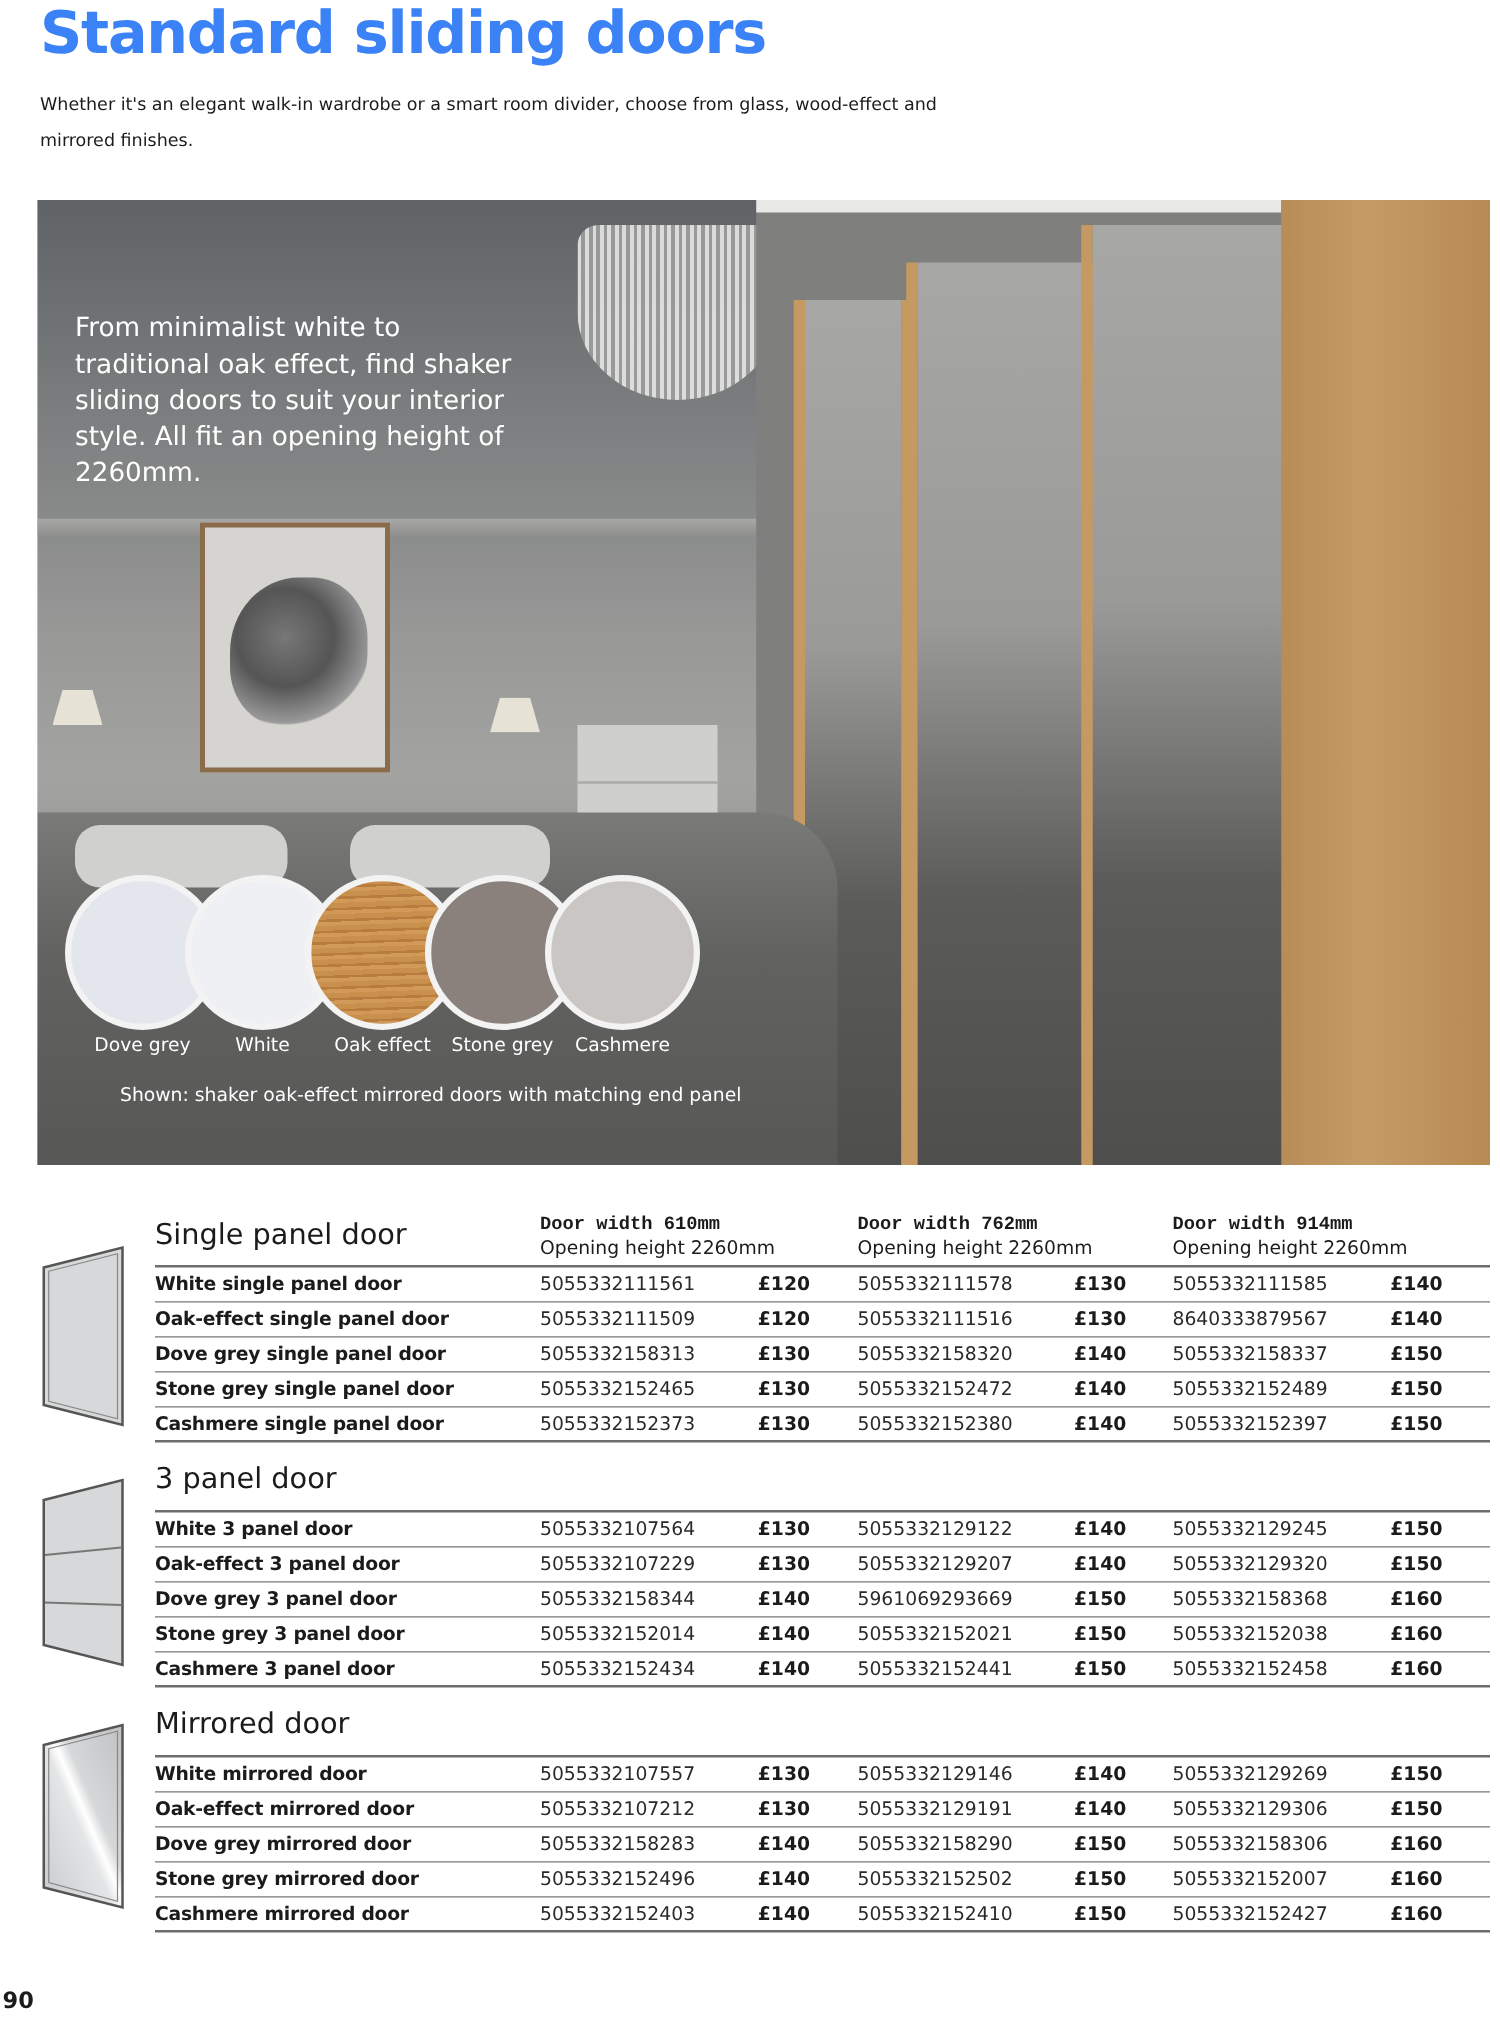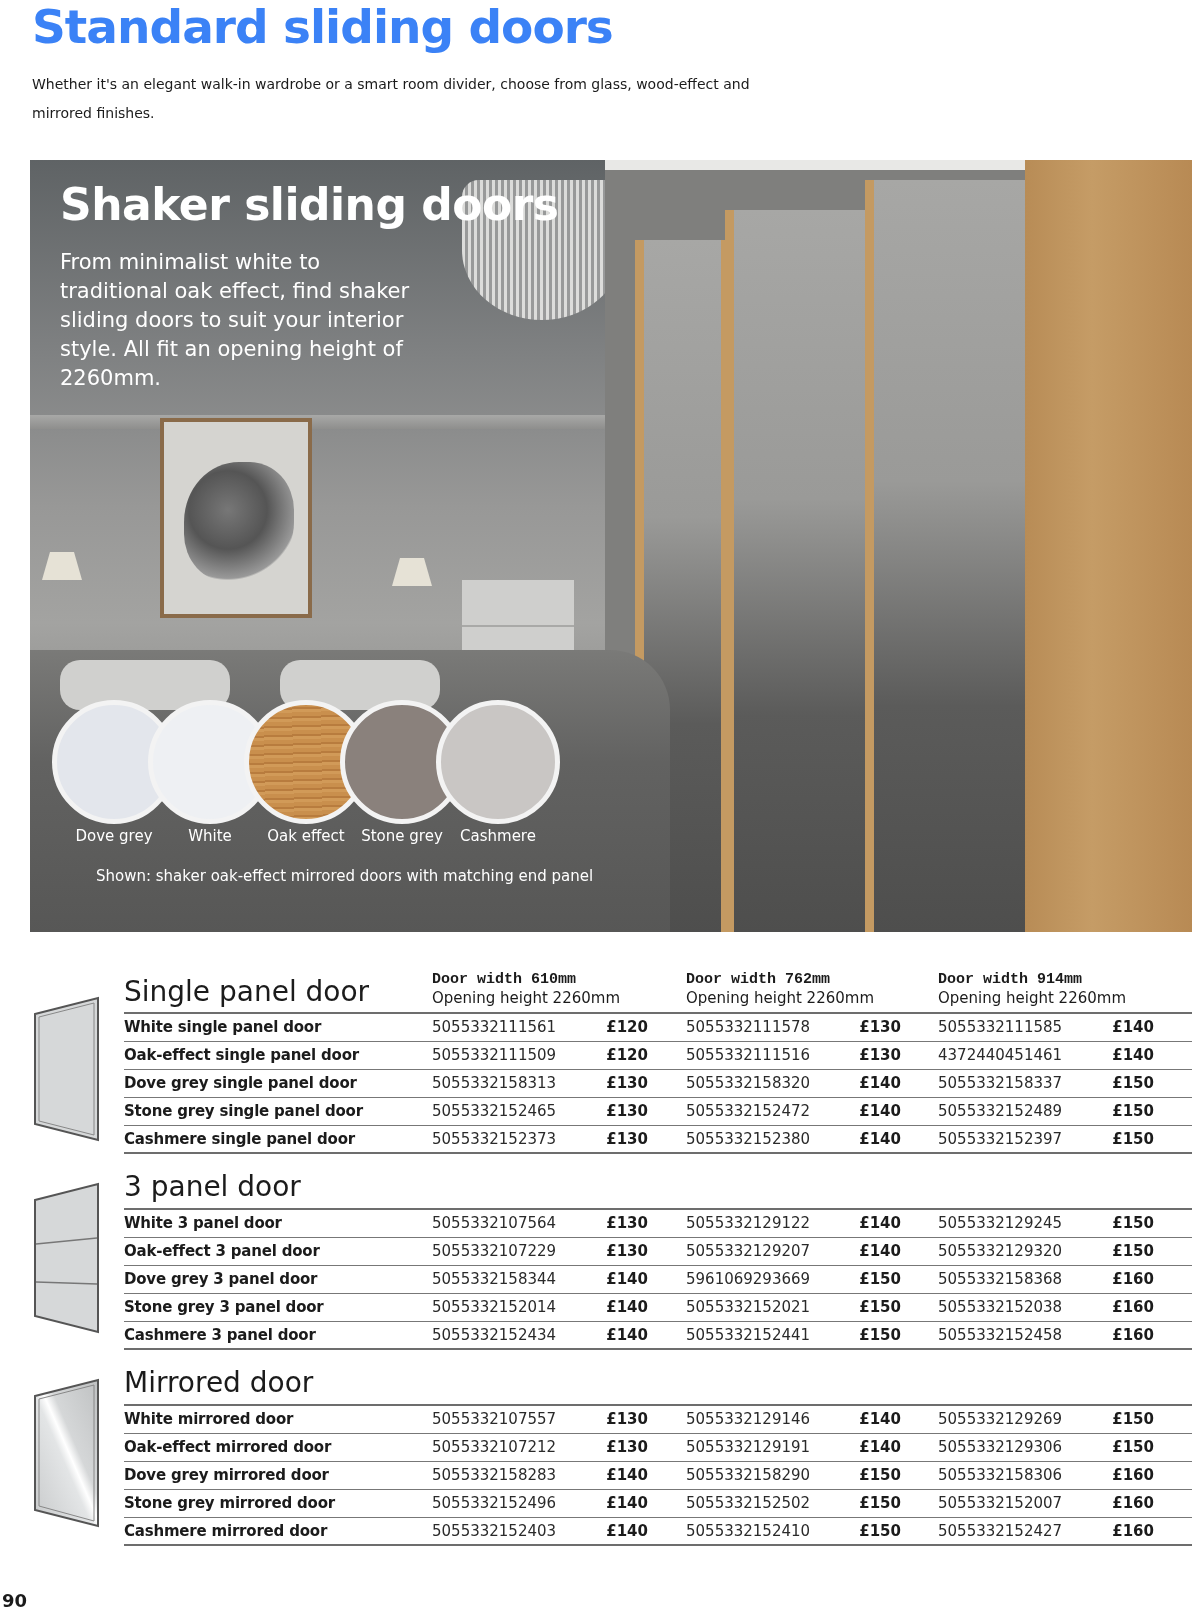--- a/index.html
+++ b/index.html
@@ -30,21 +30,21 @@
   .hero .top-white { position: absolute; left: 575px; top: 0; width: 420px; height: 10px; background: #e8e8e6; }
 
   .hero-heading { position: absolute; left: 30px; top: 18px; font-size: 44px; font-weight: bold; color: #ffffff; letter-spacing: -0.5px; line-height: 54px; white-space: nowrap; }
   .hero-body { position: absolute; left: 30px; top: 88px; width: 360px; font-size: 21px; line-height: 29px; color: #ffffff; }
 
   .swatches { position: absolute; left: 22px; top: 540px; width: 520px; height: 130px; }
   .swatch { position: absolute; top: 0; width: 124px; height: 124px; border-radius: 50%; border: 5px solid #f3f3f3; }
   .swatch-label { position: absolute; top: 127px; width: 124px; text-align: center; font-size: 15px; color: #ffffff; }
   .hero-caption { position: absolute; left: 20px; top: 707px; font-size: 15px; color: #ffffff; white-space: nowrap; margin-left: 46px; }
   .door-icon { position: absolute; left: 32px; }
-  .sec-title { position: absolute; left: 124px; font-size: 28px; color: #1b1b1b; white-space: nowrap; }
+  .sec-title { position: absolute; left: 124px; font-size: 23px; color: #1b1b1b; white-space: nowrap; }
   .col-head { position: absolute; font-size: 15px; line-height: 19px; color: #1b1b1b; white-space: nowrap; }
   .col-head b { font-weight: bold; display: block; font-family: Liberation Mono, monospace; }
   .rule { position: absolute; left: 124px; width: 1068px; height: 2px; background: #6d6d6d; }
   .row { position: absolute; left: 124px; width: 1068px; height: 28px; border-bottom: 1.5px solid #777; }
   .row .name { position: absolute; left: 0; top: 4px; font-size: 15px; font-weight: bold; color: #1b1b1b; white-space: nowrap; letter-spacing: -0.2px; }
   .row .code { position: absolute; top: 4px; font-size: 15px; color: #2a2a2a; white-space: nowrap; }
   .row .price { position: absolute; top: 4px; font-size: 15px; font-weight: bold; color: #1b1b1b; text-align: right; width: 50px; }
   .row.last { border-bottom: 2.5px solid #6d6d6d; }
 
   .page-number { position: absolute; left: 2px; top: 1590px; font-size: 18px; font-weight: bold; color: #1b1b1b; }
@@ -74,21 +74,20 @@
     <div class="mirror" style="left:30px;top:80px;width:95px;height:692px;"></div>
     <div class="mirror" style="left:120px;top:50px;width:150px;height:722px;"></div>
     <div class="mirror" style="left:260px;top:20px;width:170px;height:752px;"></div>
   </div>
   <div class="endpanel"></div>
   <div class="bed">
     <div class="pillow" style="left:30px;top:10px;width:170px;height:50px;"></div>
     <div class="pillow" style="left:250px;top:10px;width:160px;height:50px;"></div>
   </div>
 
-  <div class="hero-heading">Shaker sliding doors</div>
   <div class="hero-body">From minimalist white to traditional oak effect, find shaker sliding doors to suit your interior style. All fit an opening height of 2260mm.</div>
 
   <div class="swatches">
     <div class="swatch" style="left:0;background:#e3e6ec;"></div>
     <div class="swatch" style="left:96px;background:#eef0f3;"></div>
     <div class="swatch" style="left:192px;background:repeating-linear-gradient(178deg,#c98f4d 0 4px,#b87c3e 4px 6px,#d19a58 6px 9px);"></div>
     <div class="swatch" style="left:288px;background:#8a817c;"></div>
     <div class="swatch" style="left:384px;background:#c9c6c4;"></div>
     <div class="swatch-label" style="left:0;">Dove grey</div>
     <div class="swatch-label" style="left:96px;">White</div>
@@ -127,21 +126,21 @@
     <span class="price" style="left:727px">£130</span>
     <span class="code" style="left:814px">5055332111585</span>
     <span class="price" style="left:980px">£140</span>
   </div>
   <div class="row" style="top:1042px;">
     <span class="name">Oak-effect single panel door</span>
     <span class="code" style="left:308px">5055332111509</span>
     <span class="price" style="left:474px">£120</span>
     <span class="code" style="left:562px">5055332111516</span>
     <span class="price" style="left:727px">£130</span>
-    <span class="code" style="left:814px">4372440451461</span>
+    <span class="code" style="left:814px">8640333879567</span>
     <span class="price" style="left:980px">£140</span>
   </div>
   <div class="row" style="top:1070px;">
     <span class="name">Dove grey single panel door</span>
     <span class="code" style="left:308px">5055332158313</span>
     <span class="price" style="left:474px">£130</span>
     <span class="code" style="left:562px">5055332158320</span>
     <span class="price" style="left:727px">£140</span>
     <span class="code" style="left:814px">5055332158337</span>
     <span class="price" style="left:980px">£150</span>

